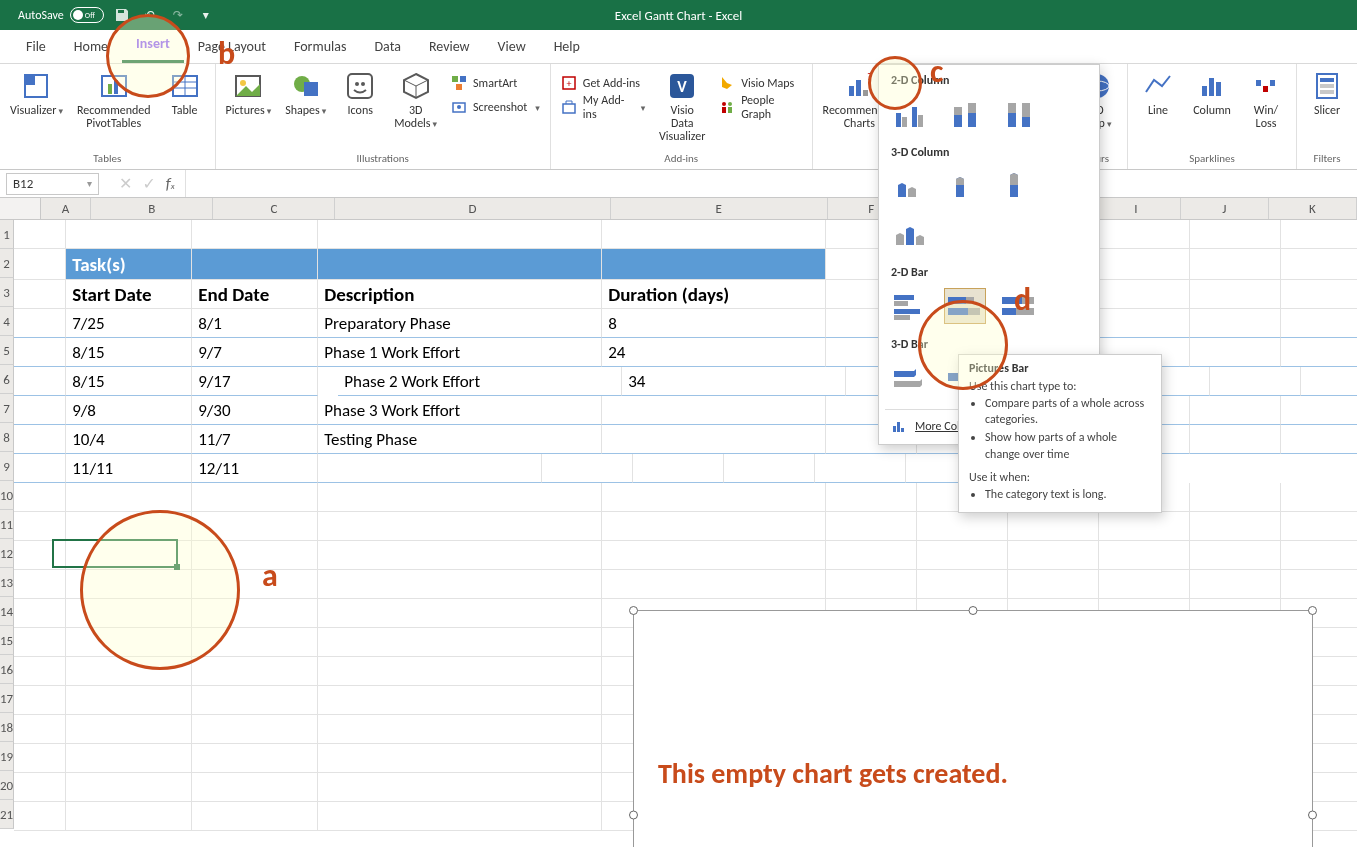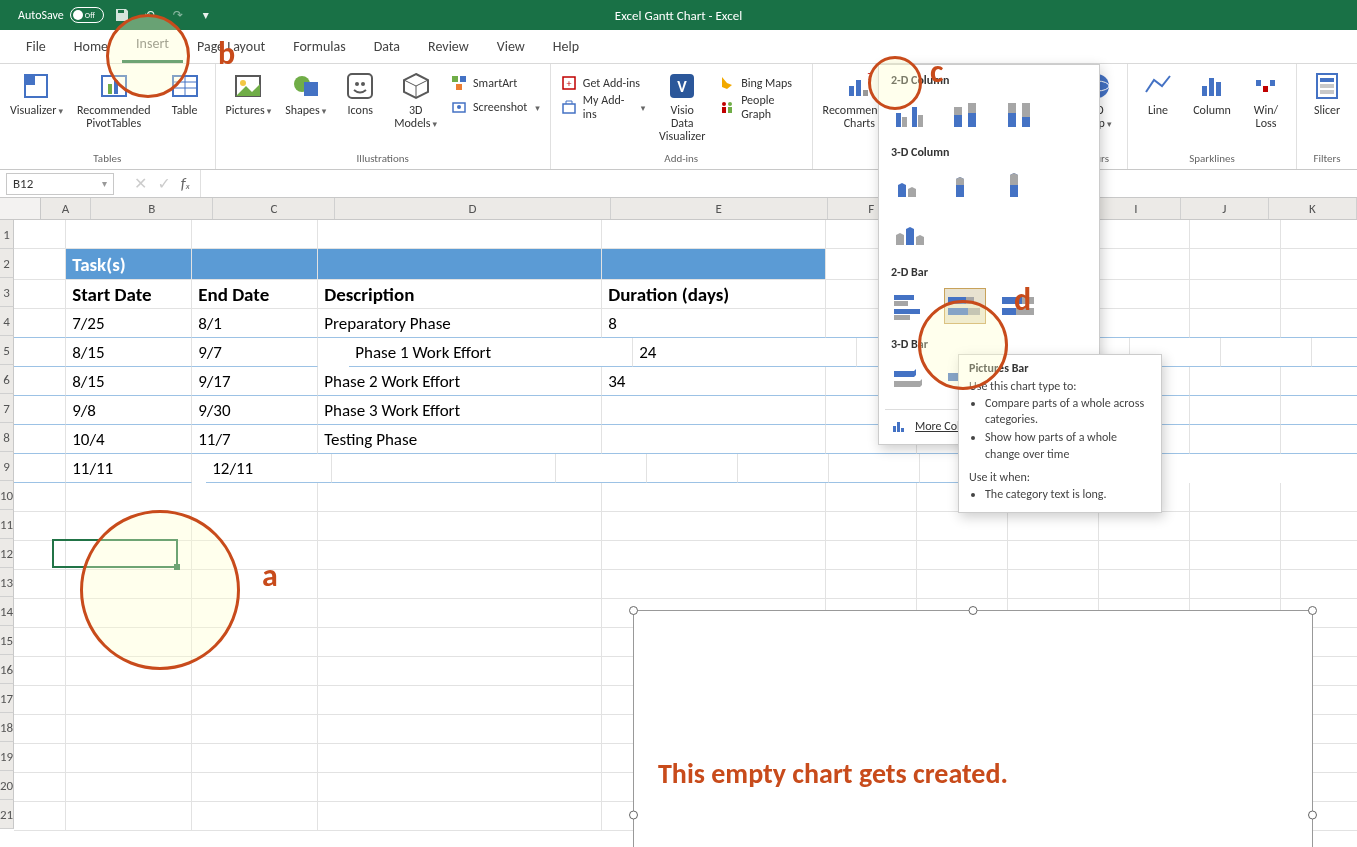--- a/index.html
+++ b/index.html
@@ -11,21 +11,21 @@
 .autosave-pill { display: inline-flex; align-items: center; gap: 6px; }
 .autosave-toggle { width: 34px; height: 16px; border: 1px solid #fff; border-radius: 8px; display: inline-flex; align-items: center; justify-content: flex-start; padding: 0 2px; font-size: 8px; color:#fff; gap:2px;}
 .autosave-toggle .dot { width: 10px; height: 10px; background: #fff; border-radius: 50%; }
 .qat-btn { width: 20px; height: 20px; display: inline-flex; align-items: center; justify-content: center; color: #fff; opacity: .9; }
 .title-center { position: absolute; left: 50%; transform: translateX(-50%); font-size: 13px; }
 .search-box { position: absolute; left: 790px; width: 540px; height: 24px; background: #2e8a5c; border-radius: 2px; display: flex; align-items: center; gap: 8px; padding: 0 10px; color: #c9e5d6; font-size: 13px; }
 
 
 .tab-strip { height: 34px; display: flex; align-items: flex-end; padding-left: 12px; background: #fff; border-bottom: 1px solid #d9d9d9; }
 .tab { padding: 6px 14px 8px; font-size: 14px; color: #444; cursor: pointer; }
-.tab.active { color: #737373; border-bottom: 3px solid #217346; font-weight: 400; }
+.tab.active { color: #8b5cf6; border-bottom: 3px solid #217346; font-weight: 700; }
 
 
 .ribbon { height: 106px; background: #fff; display: flex; border-bottom: 1px solid #c8c8c8; position: relative; }
 .group { display: flex; flex-direction: column; align-items: center; padding: 4px 6px 0; border-right: 1px solid #e0e0e0; }
 .group-items { display: flex; align-items: flex-start; gap: 6px; flex: 1; }
 .group-label { font-size: 11px; color: #666; padding: 2px 0 4px; }
 .rbtn-big { display: flex; flex-direction: column; align-items: center; gap: 2px; padding: 2px 4px; min-width: 48px; cursor: pointer; }
 .rbtn-big .lbl { font-size: 12px; color: #333; text-align: center; line-height: 13px; }
 .rbtn-stack { display: flex; flex-direction: column; gap: 2px; padding-top: 4px; }
 .rbtn-sm { display: flex; align-items: center; gap: 6px; font-size: 12px; color: #333; height: 22px; padding: 0 4px; cursor: pointer; }
@@ -44,21 +44,21 @@
 
 
 .chart-tooltip { position: absolute; left: 958px; top: 354px; width: 204px; background: #fff; border: 1px solid #ccc; box-shadow: 2px 4px 12px rgba(0,0,0,.2); z-index: 31; padding: 6px 10px 10px; font-size: 12px; color: #444; }
 .chart-tooltip .tt-title { font-weight: 700; color: #333; margin-bottom: 4px; }
 .chart-tooltip ul { list-style: disc; padding-left: 16px; }
 .chart-tooltip li { line-height: 1.35; margin-top: 2px; }
 .chart-tooltip .when { margin-top: 8px; }
 
 
 .formula-bar { height: 28px; background: #fff; display: flex; align-items: center; border-bottom: 1px solid #c8c8c8; }
-.name-box { width: 108px; height: 22px; margin-left: 6px; border: 1px solid #c8c8c8; display: flex; align-items: center; justify-content: space-between; padding: 0 6px; font-size: 13px; color: #333; }
+.name-box { width: 93px; height: 22px; margin-left: 6px; border: 1px solid #c8c8c8; display: flex; align-items: center; justify-content: space-between; padding: 0 6px; font-size: 13px; color: #333; }
 .fx-controls { display: flex; align-items: center; gap: 10px; padding: 0 10px; color: #999; border-right: 1px solid #e0e0e0; height: 100%; margin-left: 10px;}
 .fx-input { flex: 1; height: 100%; padding: 0 8px; }
 
 
 .grid-area { position: relative; }
 .col-headers { display: flex; height: 22px; border-bottom: 1px solid #c8c8c8; background: #f3f2f1; }
 .rowhead-spacer { width: 42px; border-right: 1px solid #c8c8c8; background: #f3f2f1; }
 .colh { border-right: 1px solid #d0d0d0; text-align: center; font-size: 13px; color: #555; line-height: 22px; background: #eceae7;}
 .grid-body { display: flex; }
 .row-headers { width: 42px; }
@@ -238,21 +238,21 @@
               <text x="16" y="22" text-anchor="middle" fill="#fff" font-size="16" font-weight="700">V</text>
             </svg></span>
           <span class="lbl" style="white-space:pre-line">Visio Data
 Visualizer</span>
         </div>
       <div class="rbtn-stack">
         <div class="rbtn-sm">
             <span class="ic-sm"><svg width="16" height="16">
                 <polygon points="3,2 3,12 8,14 13,10 8,8" fill="#f2a900"></polygon>
               </svg></span>
-            <span>Bing Maps</span>
+            <span>Visio Maps</span>
           </div>
         <div class="rbtn-sm">
             <span class="ic-sm"><svg width="16" height="16">
                 <circle cx="5" cy="5" r="2" fill="#c00000"></circle>
                 <rect x="3" y="8" width="4" height="6" fill="#c00000"></rect>
                 <circle cx="11" cy="5" r="2" fill="#70ad47"></circle>
                 <rect x="9" y="8" width="4" height="6" fill="#70ad47"></rect>
               </svg></span>
             <span>People Graph</span>
           </div>
@@ -639,34 +639,34 @@
           <div class="cell" style="width: 91px;"></div>
           <div class="cell" style="width: 91px;"></div>
           <div class="cell" style="width: 91px;"></div>
           <div class="cell" style="width: 91px;"></div>
           <div class="cell" style="width: 91px;"></div>
         </div>
         <div class="cell-row data-row">
           <div class="cell" style="width: 52px;"></div>
           <div class="cell" style="width: 126px;">8/15</div>
           <div class="cell" style="width: 126px;">9/7</div>
-          <div class="cell" style="width: 284px; margin-left: 31px;">Phase 1 Work Effort</div>
+          <div class="cell" style="width: 284px;">Phase 1 Work Effort</div>
           <div class="cell" style="width: 224px;">24</div>
           <div class="cell" style="width: 91px;"></div>
           <div class="cell" style="width: 91px;"></div>
           <div class="cell" style="width: 91px;"></div>
           <div class="cell" style="width: 91px;"></div>
           <div class="cell" style="width: 91px;"></div>
           <div class="cell" style="width: 91px;"></div>
         </div>
         <div class="cell-row data-row">
           <div class="cell" style="width: 52px;"></div>
           <div class="cell" style="width: 126px;">8/15</div>
           <div class="cell" style="width: 126px;">9/17</div>
-          <div class="cell" style="width: 284px;">Phase 2 Work Effort</div>
+          <div class="cell" style="width: 284px; margin-left: 20px;">Phase 2 Work Effort</div>
           <div class="cell" style="width: 224px;">34</div>
           <div class="cell" style="width: 91px;"></div>
           <div class="cell" style="width: 91px;"></div>
           <div class="cell" style="width: 91px;"></div>
           <div class="cell" style="width: 91px;"></div>
           <div class="cell" style="width: 91px;"></div>
           <div class="cell" style="width: 91px;"></div>
         </div>
         <div class="cell-row data-row">
           <div class="cell" style="width: 52px;"></div>
@@ -690,21 +690,21 @@
           <div class="cell" style="width: 91px;"></div>
           <div class="cell" style="width: 91px;"></div>
           <div class="cell" style="width: 91px;"></div>
           <div class="cell" style="width: 91px;"></div>
           <div class="cell" style="width: 91px;"></div>
           <div class="cell" style="width: 91px;"></div>
         </div>
         <div class="cell-row data-row">
           <div class="cell" style="width: 52px;"></div>
           <div class="cell" style="width: 126px;">11/11</div>
-          <div class="cell" style="width: 126px; margin-left: 14px;">12/11</div>
+          <div class="cell" style="width: 126px;">12/11</div>
           <div class="cell" style="width: 224px;"></div>
           <div class="cell" style="width: 91px;"></div>
           <div class="cell" style="width: 91px;"></div>
           <div class="cell" style="width: 91px;"></div>
           <div class="cell" style="width: 91px;"></div>
           <div class="cell" style="width: 91px;"></div>
           <div class="cell" style="width: 91px;"></div>
         </div>
         <div class="cell-row ">
           <div class="cell" style="width: 52px;"></div>

